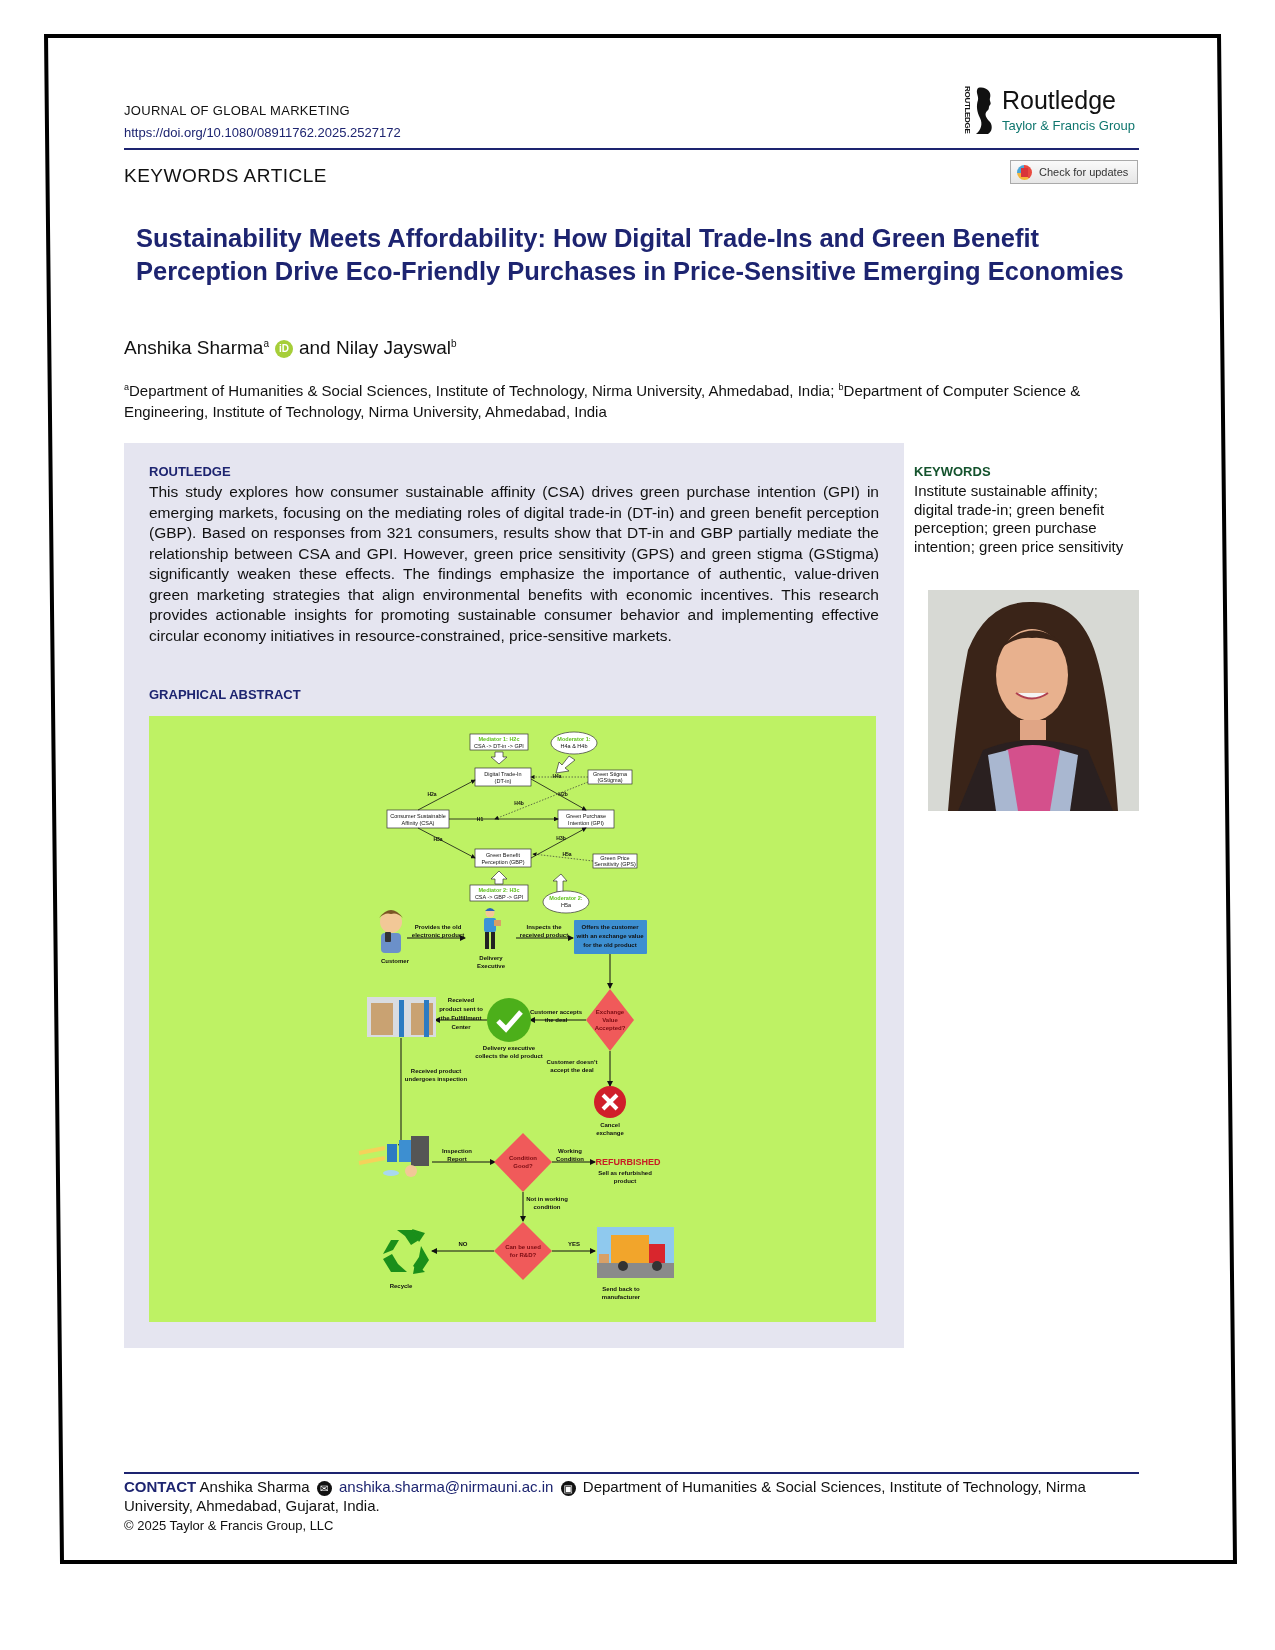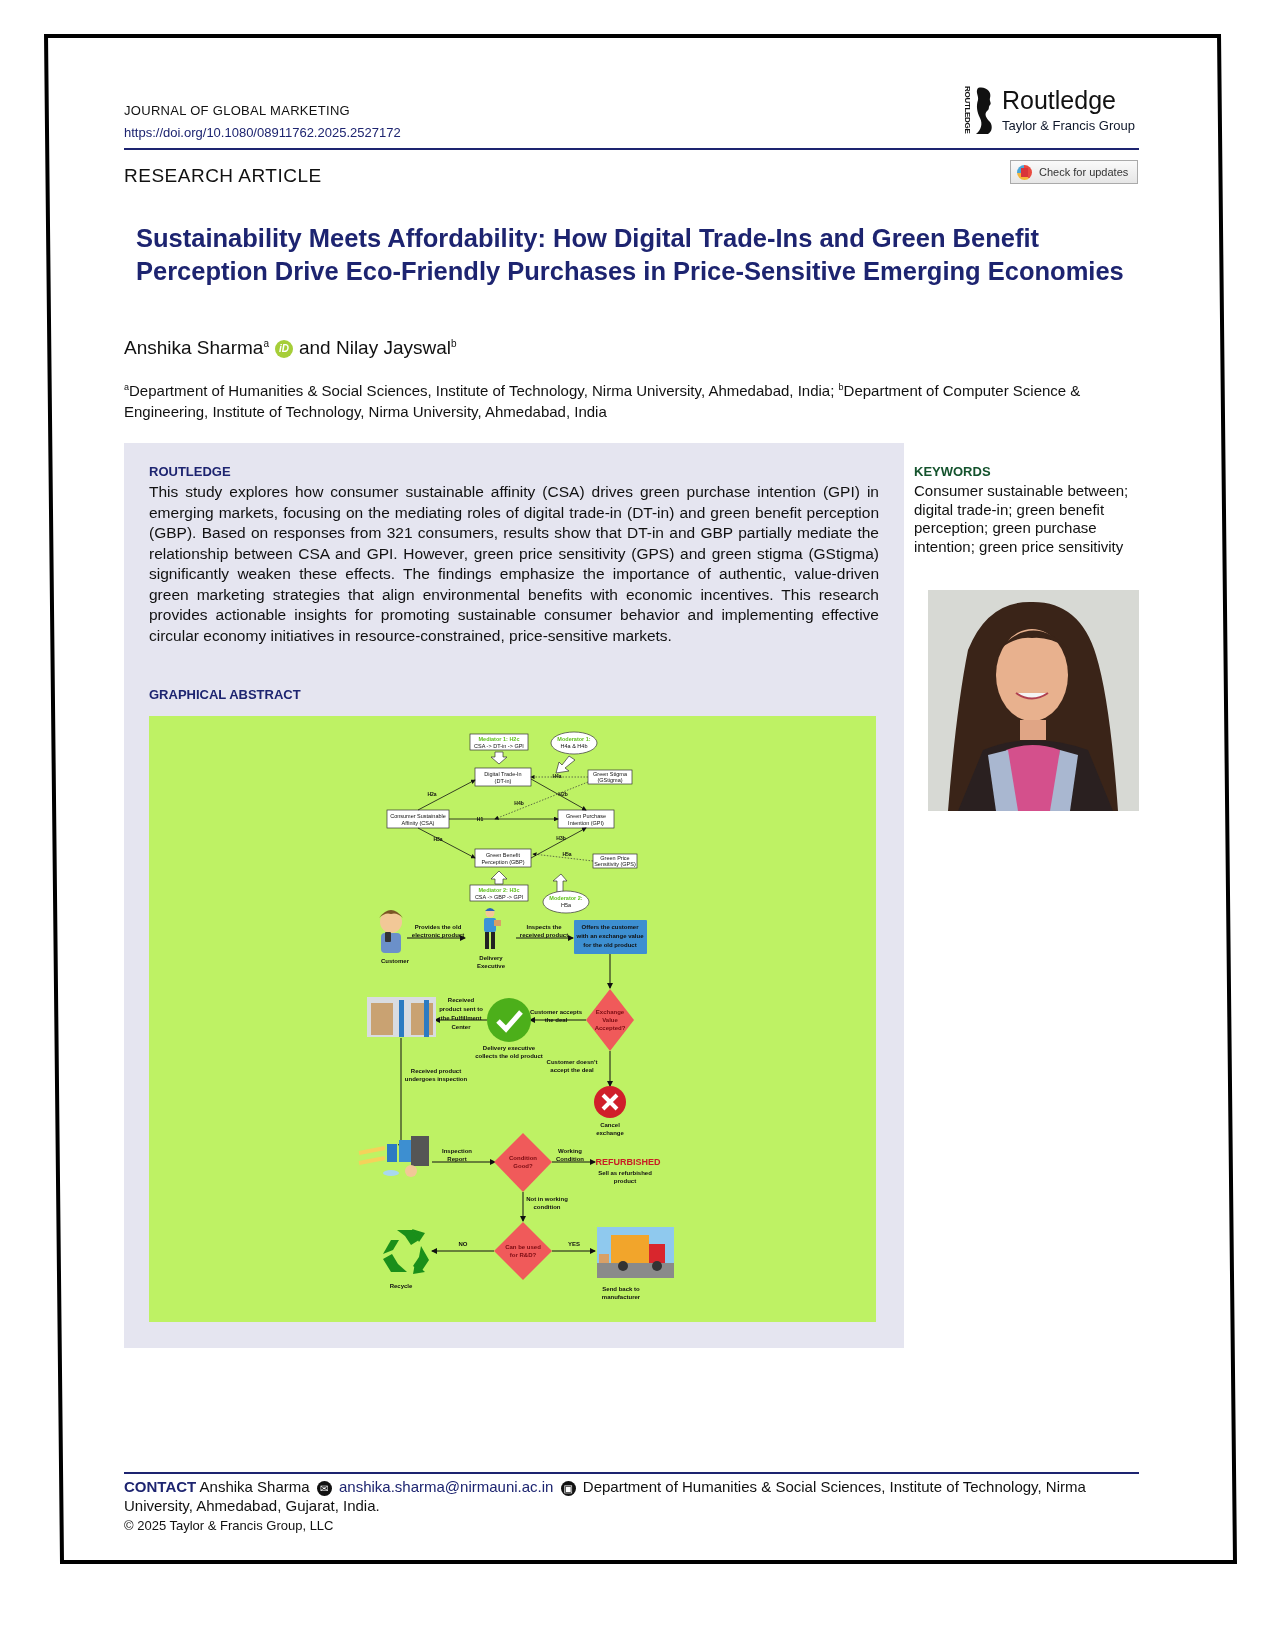--- a/index.html
+++ b/index.html
@@ -6,29 +6,29 @@
   body{width:1275px;height:1650px;position:relative;overflow:hidden;font-family:"Liberation Sans",sans-serif;color:#111;}
   .frame{position:absolute;left:44px;top:34px;width:1177px;height:1530px;border:4px solid #000;box-sizing:border-box;transform:skewX(0.6deg);transform-origin:top left;}
   .page{position:absolute;left:0;top:0;width:1275px;height:1650px;}
   .journal{position:absolute;left:124px;top:103px;font-size:13px;letter-spacing:0.3px;color:#111;}
   .doi{position:absolute;left:124px;top:125px;font-size:13px;color:#1d2470;}
   .hr-top{position:absolute;left:124px;top:148px;width:1015px;height:2px;background:#1d2470;}
   .logo{position:absolute;left:960px;top:86px;width:180px;height:52px;}
   .logo .vert{position:absolute;left:0;top:0;width:12px;height:50px;font-size:8px;font-weight:bold;writing-mode:vertical-rl;letter-spacing:-0.3px;}
   .logo .head{position:absolute;left:12px;top:0;width:22px;height:50px;}
   .logo .brand{position:absolute;left:42px;top:0;font-size:25px;color:#111;}
-  .logo .group{position:absolute;left:42px;top:32px;font-size:13px;color:#0f172a;}
+  .logo .group{position:absolute;left:42px;top:32px;font-size:13px;color:#0f766e;}
   .research{position:absolute;left:124px;top:165px;font-size:19px;letter-spacing:0.5px;}
   .cfu{position:absolute;left:1010px;top:160px;width:128px;height:24px;border:1px solid #aaa;background:linear-gradient(#fafafa,#e6e6e6);box-sizing:border-box;display:flex;align-items:center;padding-left:6px;font-size:11px;color:#333;}
   .cfu .ic{width:15px;height:15px;border-radius:50%;background:conic-gradient(#e94a3f 0 40%,#f3b53a 40% 75%,#4aa6d8 75% 100%);position:relative;margin-right:7px;flex:none;}
   .cfu .ic::after{content:"";position:absolute;left:4px;top:3px;width:7px;height:9px;background:#d9343a;}
   .title{position:absolute;left:124px;top:210px;width:1020px;font-size:25.5px;font-weight:bold;line-height:33px;color:#1d2470;}
   .authors{position:absolute;left:124px;top:337px;font-size:19px;}
   .authors sup{font-size:10px;}
-  .orcid{display:inline-block;width:18px;height:18px;border-radius:50%;background:#a6ce39;color:#fff;font-size:10px;font-weight:bold;text-align:center;line-height:18px;vertical-align:middle;margin:0 6px;font-style:italic;}
+  .orcid{display:inline-block;width:18px;height:18px;border-radius:50%;background:#a6ce39;color:#fff;font-size:10px;font-weight:bold;text-align:center;line-height:18px;vertical-align:middle;margin:0 6px;}
   .affil{position:absolute;left:124px;top:377px;width:1020px;font-size:15px;line-height:21px;}
   .affil sup{font-size:9px;}
   .abs-box{position:absolute;left:124px;top:443px;width:780px;height:905px;background:#e5e5f0;}
   .abs-h{position:absolute;left:149px;top:464px;font-size:13px;font-weight:bold;color:#1d2470;}
   .abs-t{position:absolute;left:149px;top:482px;width:730px;font-size:15.5px;line-height:20.5px;text-align:justify;}
   .ga-h{position:absolute;left:149px;top:687px;font-size:13px;font-weight:bold;color:#1d2470;}
   .ga-box{position:absolute;left:149px;top:716px;width:727px;height:606px;background:#bef264;}
   .kw-h{position:absolute;left:914px;top:464px;font-size:13px;font-weight:bold;color:#14532d;}
   .kw-t{position:absolute;left:914px;top:482px;width:220px;font-size:15px;line-height:18.5px;}
   .photo{position:absolute;left:928px;top:590px;width:211px;height:221px;overflow:hidden;background:#d7d9d4;}
@@ -53,21 +53,21 @@
 
   <div class="logo">
     <div class="vert">ROUTLEDGE</div>
     <svg class="head" viewBox="0 0 22 50">
       <path d="M6 2 C14 0 20 6 18 12 C17 15 20 17 18 19 C16 21 18 23 15 25 C12 28 14 32 18 36 C21 40 20 46 16 48 L4 48 C9 44 11 38 8 32 C5 26 4 20 6 14 C7 10 3 6 6 2 Z" fill="#111"></path>
     </svg>
     <div class="brand">Routledge</div>
     <div class="group">Taylor &amp; Francis Group</div>
   </div>
 
-  <div class="research">RESEARCH ARTICLE</div>
+  <div class="research">KEYWORDS ARTICLE</div>
   <div class="cfu">
     <span class="ic"></span>
     <span>Check for updates</span>
   </div>
 
   <h1 class="title" style="margin:12px">Sustainability Meets Affordability: How Digital Trade-Ins and Green Benefit Perception Drive Eco-Friendly Purchases in Price-Sensitive Emerging Economies</h1>
 
   <div class="authors">
     <span>Anshika Sharma</span><sup>a</sup><span class="orcid">iD</span><span>and</span> <span>Nilay Jayswal</span><sup>b</sup>
   </div>
@@ -283,21 +283,21 @@
           <circle cx="508" cy="550" r="5" fill="#333"></circle>
           <rect x="450" y="538" width="10" height="9" fill="#d9a066"></rect>
         </g>
         <text x="472" y="575">Send back to</text>
           <text x="472" y="583">manufacturer</text>
       </g>
     </svg>
   </div>
 
   <div class="kw-h">KEYWORDS</div>
-  <div class="kw-t">Consumer sustainable between; digital trade-in; green benefit perception; green purchase intention; green price sensitivity</div>
+  <div class="kw-t">Institute sustainable affinity; digital trade-in; green benefit perception; green purchase intention; green price sensitivity</div>
 
   <div class="photo">
     <svg width="211" height="221" viewBox="0 0 211 221">
       <rect width="211" height="221" fill="#d7d9d4"></rect>
       <path d="M40 60 Q60 10 105 12 Q152 12 168 65 Q182 110 190 221 L20 221 Q28 120 40 60 Z" fill="#3a2418"></path>
       <ellipse cx="104" cy="85" rx="36" ry="46" fill="#e8b18e"></ellipse>
       <path d="M70 60 Q104 22 140 58 Q120 46 104 48 Q88 46 70 60 Z" fill="#3a2418"></path>
       <path d="M88 103 Q104 114 120 103" fill="#f4f4f4" stroke="#b04050" stroke-width="2"></path>
       <rect x="92" y="130" width="26" height="20" fill="#e0a585"></rect>
       <path d="M30 221 L55 160 Q104 140 160 160 L185 221 Z" fill="#2a2020"></path>

